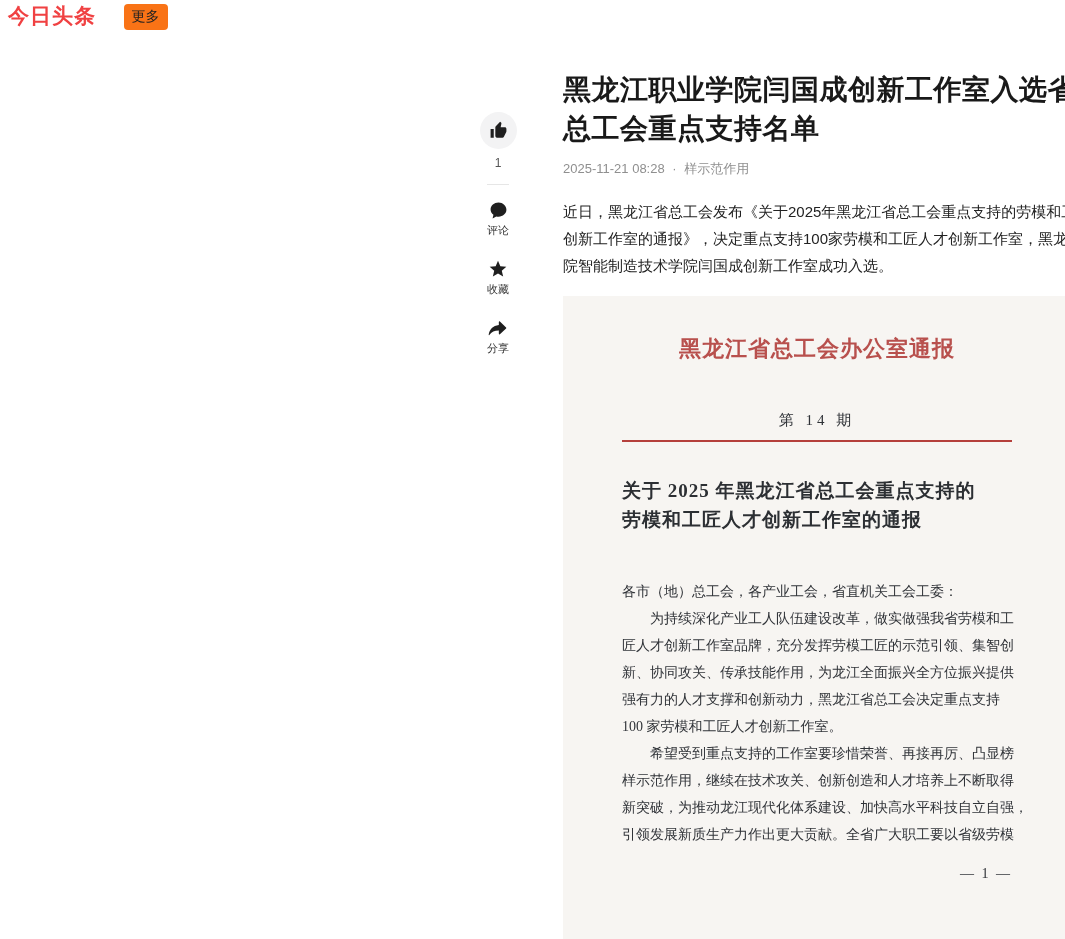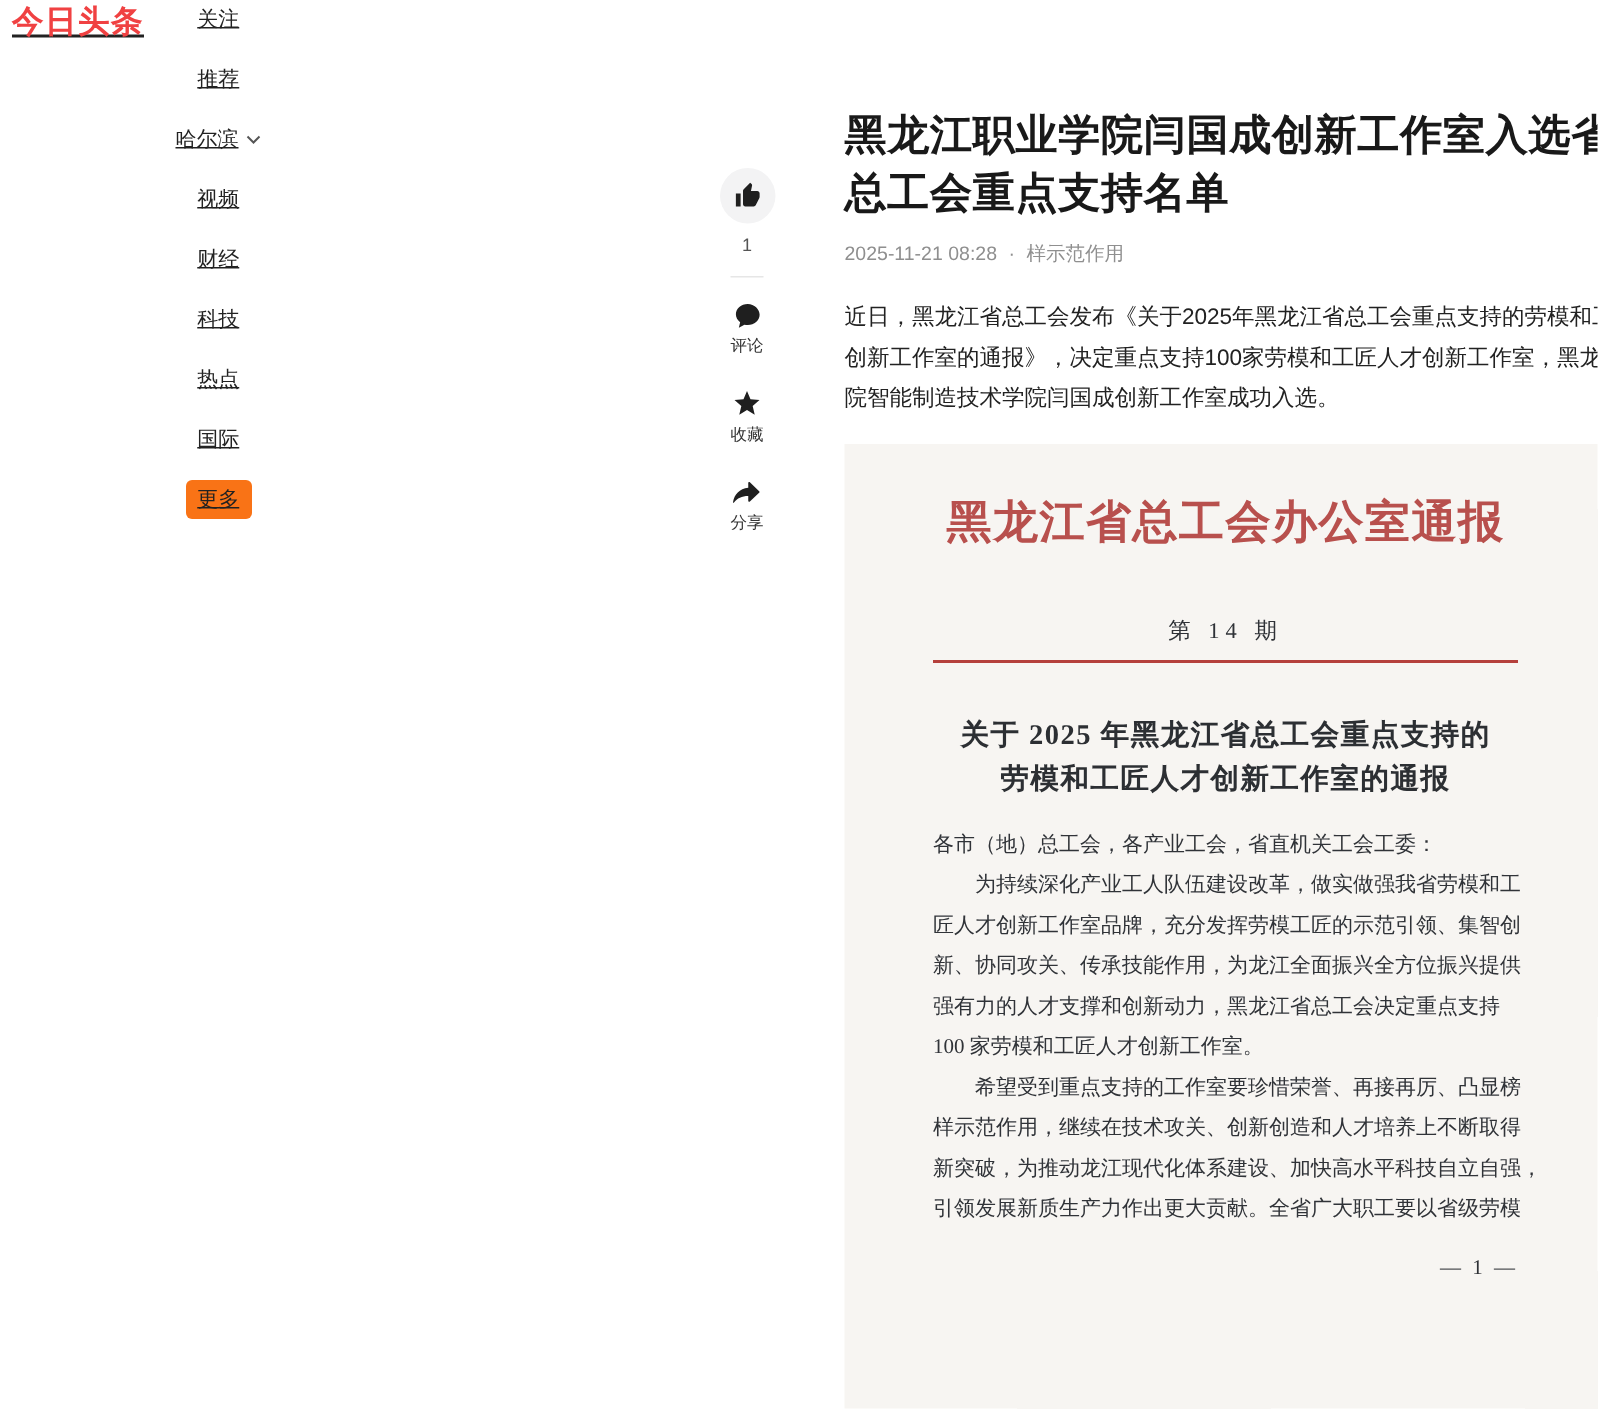--- a/index.html
+++ b/index.html
@@ -5,21 +5,21 @@
   * { box-sizing: border-box; }
   html,body { margin:0; padding:0; }
   body {
     width:1065px; height:939px; overflow:hidden; position:relative;
     background:#ffffff;
     font-family:"Liberation Sans","DejaVu Sans",sans-serif;
     color:#222;
   }
 
   
-  .header { display:flex; align-items:flex-start; height:30px; padding-left:8px;text-decoration:underline; }
+  .header { display:flex; align-items:flex-end; height:30px; padding-left:8px; }
   .logo { font-size:21px; font-weight:800; color:#f04142; letter-spacing:1px; cursor:pointer; }
   .nav { display:flex; align-items:center; margin-left:21px; gap:14px;flex-direction:column; }
   .nav-item {
     font-size:14px; color:#222; cursor:pointer; display:flex; align-items:center;
     gap:5px; white-space:nowrap; padding:4px 0;
   }
   .nav-item.more { background:#f97316; border-radius:4px; padding:4px 8px; }
   .caret svg { display:block; }
 
   
@@ -42,30 +42,30 @@
   .article-meta span { margin-right:4px; }
   .article-para { margin-top:20px; font-size:15px; line-height:27px; color:#222; }
 
   
   .doc {
     margin-top:17px; width:508px; height:700px; background:#f7f5f2;
     padding:30px 59px 0 59px; cursor:pointer;
     font-family:"Liberation Serif","DejaVu Serif",serif; color:#2f3237;
   }
   .doc-masthead {
-    font-size:30px; font-weight:700; color:#b8504d; text-align:center;
+    font-size:22px; font-weight:700; color:#b8504d; text-align:center;
     letter-spacing:1px; line-height:45px;
   }
   .doc-issue { text-align:center; margin-top:40px; font-size:15px; letter-spacing:4px; }
   .doc-issuer-row { display:flex; justify-content:space-between; margin-top:18px;
                     font-size:15px; padding-left:11px; letter-spacing:1px; }
   .doc-rule { height:2px; background:#b5403c; margin-top:10px; }
-  .doc-title { margin-top:34px; text-align:center; font-size:19px; font-weight:700;
+  .doc-title { margin-top:34px; text-align:left; font-size:19px; font-weight:700;
                line-height:29px; white-space:pre-line; color:#2c2f33; letter-spacing:1px; }
-  .doc-body { margin-top:16px; font-size:14px; line-height:27px; white-space:pre;
+  .doc-body { margin-top:44px; font-size:14px; line-height:27px; white-space:pre;
               color:#303338; }
   .doc-page-no { text-align:right; margin-top:18px; font-size:14px; letter-spacing:2px; }
 
   .icon svg { display:block; }
 </style>
 </head>
 <body>
 
 <div class="header">
   <div class="logo">今日头条</div>

